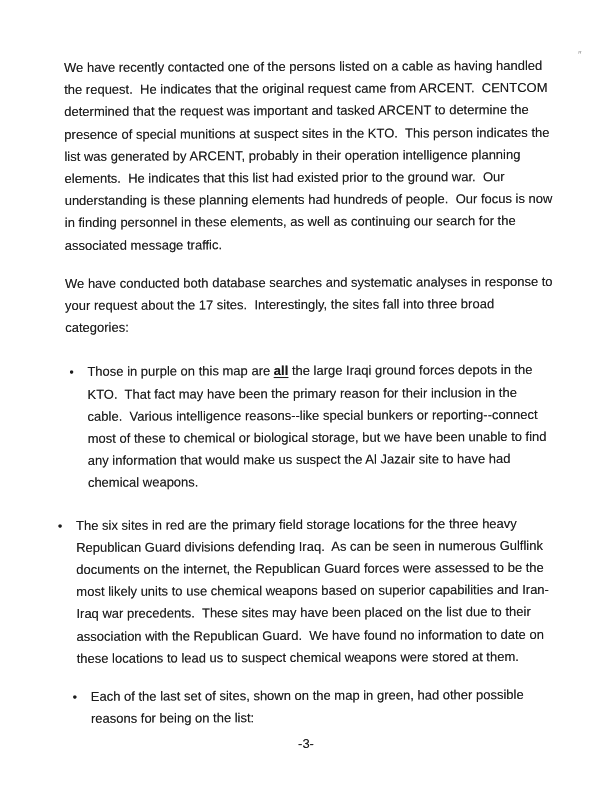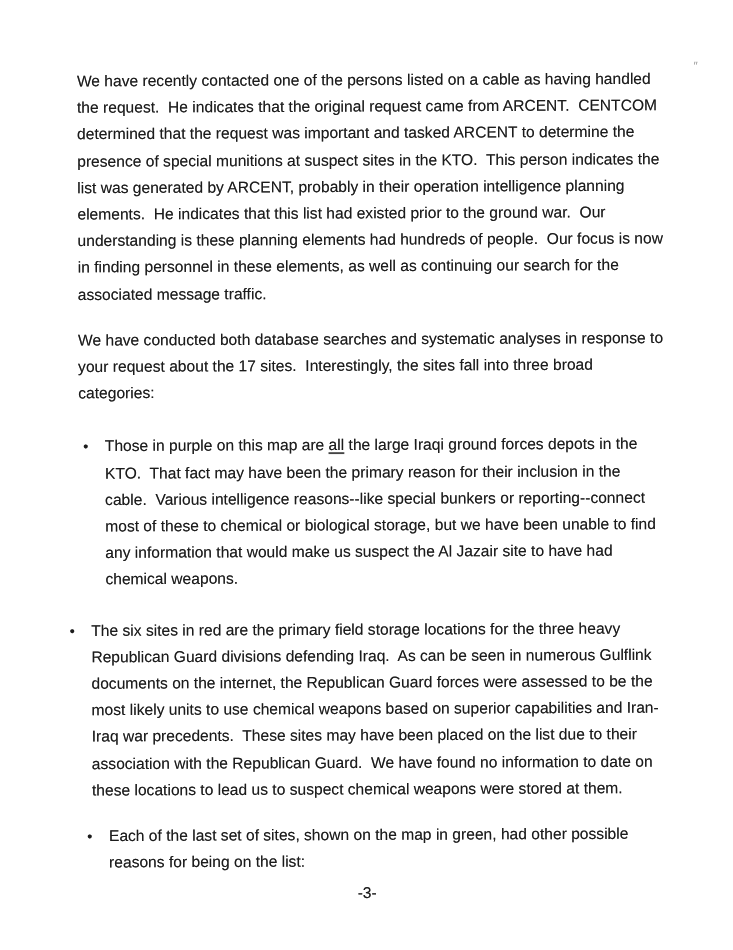--- a/index.html
+++ b/index.html
@@ -47,20 +47,21 @@
     width: 18px;
     font-size: 12px;
   }
   .btext {
     flex: 1;
     white-space: pre-wrap;
   }
   .ul {
     text-decoration: underline;
     text-underline-offset: 2px;
+    font-weight: bold;
   }
   .footer {
     position: absolute;
     left: 64px;
     top: 736px;
     width: 484px;
     text-align: center;
     font-size: 13px;
     color: #1c1c1c;
     text-shadow: 0 0 0.4px rgba(20,20,20,0.55);

